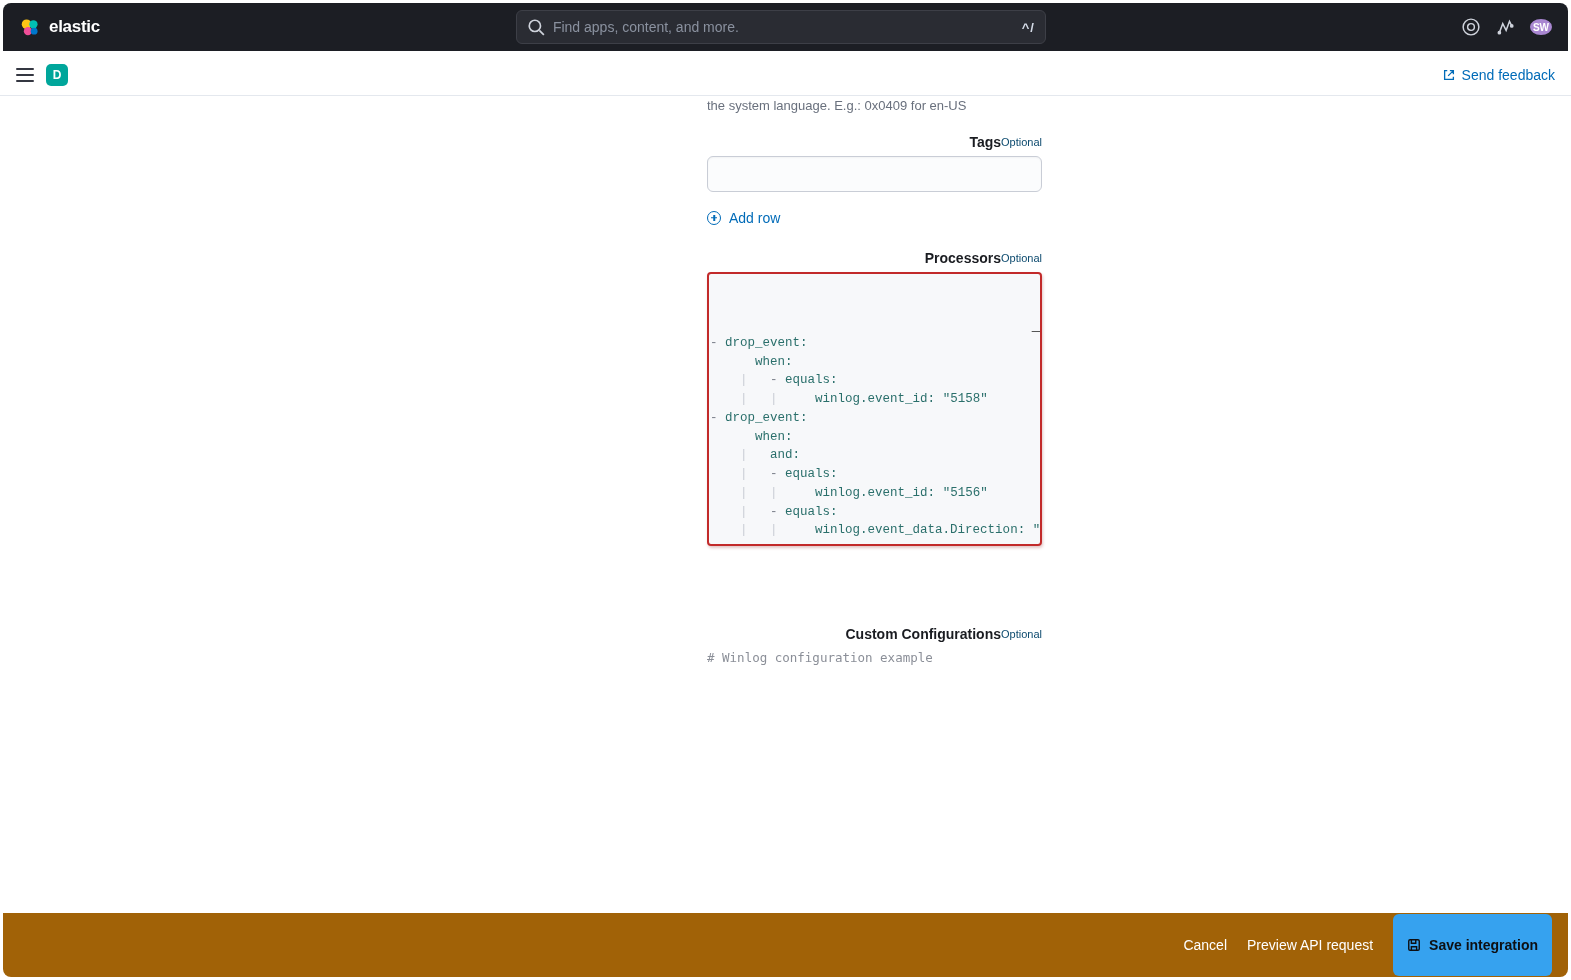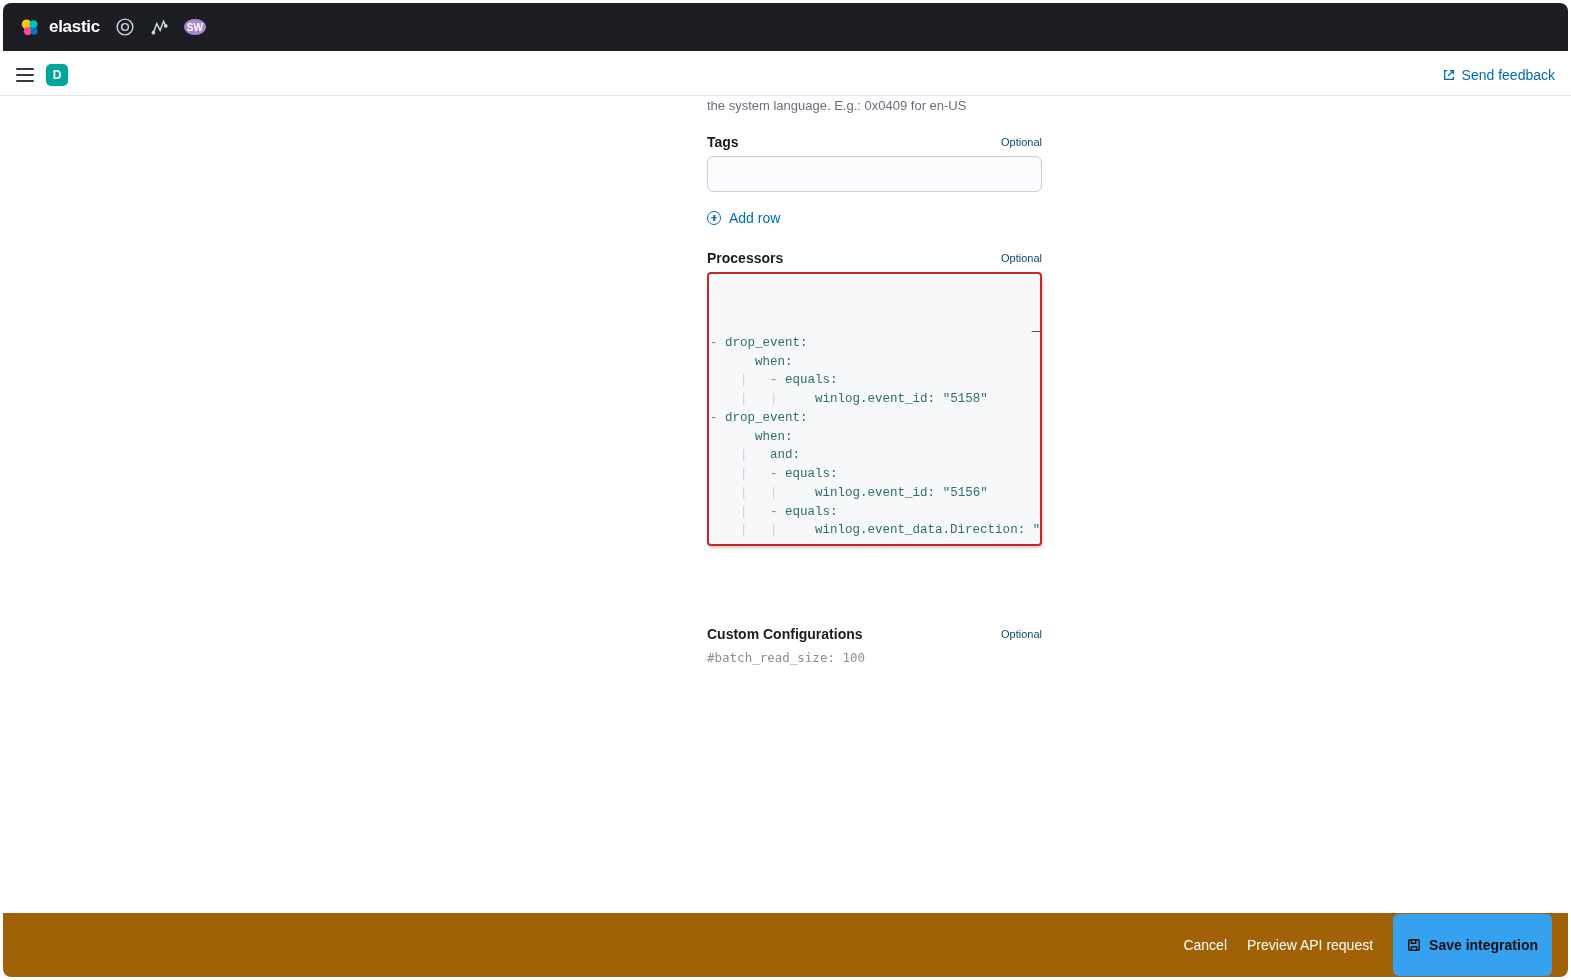--- a/index.html
+++ b/index.html
@@ -29,21 +29,21 @@
   .crumb::after { content: ""; position: absolute; right: -6px; top: 0; width: 0; height: 0; border-top: 12px solid transparent; border-bottom: 12px solid transparent; border-left: 6px solid #e6f1fa; z-index: 2; }
   .crumb::before { content: ""; position: absolute; right: -8px; top: 0; width: 0; height: 0; border-top: 12px solid transparent; border-bottom: 12px solid transparent; border-left: 6px solid #fff; z-index: 1; }
   .crumb.last { background: #eef0f4; color: #4c515c; border-radius: 0 4px 4px 0; }
   .crumb.last::after, .crumb.last::before { display: none; }
   .subbar-right { margin-left: auto; display: flex; align-items: center; gap: 6px; color: #006bb8; cursor: pointer; font-size: 14px; }
 
   
   .main { padding: 0 0 120px 0; }
   .col { width: 335px; margin-left: 707px; }
   .help-text { color: #69707d; font-size: 13px; line-height: 1.5; }
-  .field-row { display: flex; align-items: center; justify-content: space-between; margin-top: 18px; }
+  .field-row { display: flex; align-items: center; justify-content: flex-end; margin-top: 18px; margin-left: 16px; }
   .field-label { font-weight: 600; font-size: 14px; color: #1a1c21; }
   .optional { color: #0c4a6e; font-size: 11px; }
   .text-input { width: 100%; height: 36px; border: 1px solid #c9cdd6; border-radius: 6px; margin-top: 6px; background: #fbfcfd; box-shadow: inset 0 1px 2px rgba(0,0,0,0.04); }
   .add-row { display: inline-flex; align-items: center; gap: 8px; color: #006bb8; font-weight: 500; margin-top: 18px; cursor: pointer; font-size: 14px; }
   .plus-circle { width: 14px; height: 14px; border: 1.5px solid #006bb8; border-radius: 50%; position: relative; }
   .plus-circle::before, .plus-circle::after { content: ""; position: absolute; background: #006bb8; }
   .plus-circle::before { left: 3px; right: 3px; top: 50%; height: 1.5px; transform: translateY(-50%); }
   .plus-circle::after { top: 3px; bottom: 3px; left: 50%; width: 1.5px; transform: translateX(-50%); }
 
   .code-box { margin-top: 6px; background: #f7f8fa; border-radius: 4px; font-family: "SFMono-Regular", Consolas, "Liberation Mono", Menlo, monospace; font-size: 12.5px; line-height: 1.5; padding: 4px 6px 4px 0; min-height: 200px; white-space: pre; overflow: hidden; position: relative; }
@@ -74,20 +74,30 @@
 
 <div class="topbar">
   <div class="logo-wrap">
     <svg class="logo-mark" viewBox="0 0 32 32">
       <circle cx="11" cy="12" r="7" fill="#fec514"></circle>
       <circle cx="21" cy="12" r="6" fill="#00bfb3"></circle>
       <circle cx="13" cy="22" r="6" fill="#f04e98"></circle>
       <circle cx="22" cy="22" r="5" fill="#0077cc"></circle>
     </svg>
     <span class="logo-text">elastic</span>
+  </div>
+  <div class="search-wrap">
+    <div class="search-box">
+      <svg class="top-icon" viewBox="0 0 16 16" fill="none" stroke="currentColor" stroke-width="1.5">
+          <circle cx="7" cy="7" r="5"></circle>
+          <line x1="11" y1="11" x2="15" y2="15"></line>
+        </svg>
+      <span class="placeholder">Find apps, content, and more.</span>
+      <span class="shortcut">^/</span>
+    </div>
   </div>
   <div class="topbar-right">
     <svg class="top-icon" viewBox="0 0 16 16" fill="none" stroke="#cfd3dc" stroke-width="1.3">
         <circle cx="8" cy="8" r="7"></circle>
         <circle cx="8" cy="8" r="3"></circle>
       </svg>
     <svg class="top-icon" viewBox="0 0 16 16" fill="none" stroke="#cfd3dc" stroke-width="1.3">
         <path d="M3 13 L6 5 L9 11 L12 3 L14 7"></path>
         <circle cx="3" cy="13" r="1" fill="#cfd3dc"></circle>
         <circle cx="14" cy="7" r="1" fill="#cfd3dc"></circle>
@@ -138,21 +148,21 @@
       <div class="scroll-mark">—</div>
     <div class="yaml-line"><span class="dash">- </span><span class="key">drop_event:</span></div><div class="yaml-line">    <span class="dash">  </span><span class="key">when:</span></div><div class="yaml-line">    <span class="guide">|</span>   <span class="dash">- </span><span class="key">equals:</span></div><div class="yaml-line">    <span class="guide">|</span>   <span class="guide">|</span>   <span class="dash">  </span><span class="key">winlog.event_id:</span> <span class="str">"5158"</span></div><div class="yaml-line"><span class="dash">- </span><span class="key">drop_event:</span></div><div class="yaml-line">    <span class="dash">  </span><span class="key">when:</span></div><div class="yaml-line">    <span class="guide">|</span> <span class="dash">  </span><span class="key">and:</span></div><div class="yaml-line">    <span class="guide">|</span>   <span class="dash">- </span><span class="key">equals:</span></div><div class="yaml-line">    <span class="guide">|</span>   <span class="guide">|</span>   <span class="dash">  </span><span class="key">winlog.event_id:</span> <span class="str">"5156"</span></div><div class="yaml-line">    <span class="guide">|</span>   <span class="dash">- </span><span class="key">equals:</span></div><div class="yaml-line">    <span class="guide">|</span>   <span class="guide">|</span>   <span class="dash">  </span><span class="key">winlog.event_data.Direction:</span> <span class="str">"%%14593"</span></div></div>
     <div class="blank-box"></div>
 
 
     <div class="field-row" style="margin-top:18px">
       <span class="field-label">Custom Configurations</span>
       <span class="optional">Optional</span>
     </div>
     <div class="custom-code">
-      <div>#batch_read_size: 100</div>
+      <div># Winlog configuration example</div>
     </div>
   </div>
 </div>
 
 <div class="footer">
   <span class="btn-text">Cancel</span>
   <span class="btn-text">Preview API request</span>
   <span class="btn-primary">
     <svg class="save-icon" viewBox="0 0 16 16" fill="none" stroke="#0e0f12" stroke-width="1.6">
         <rect x="2" y="2" width="12" height="12" rx="1.5"></rect>

